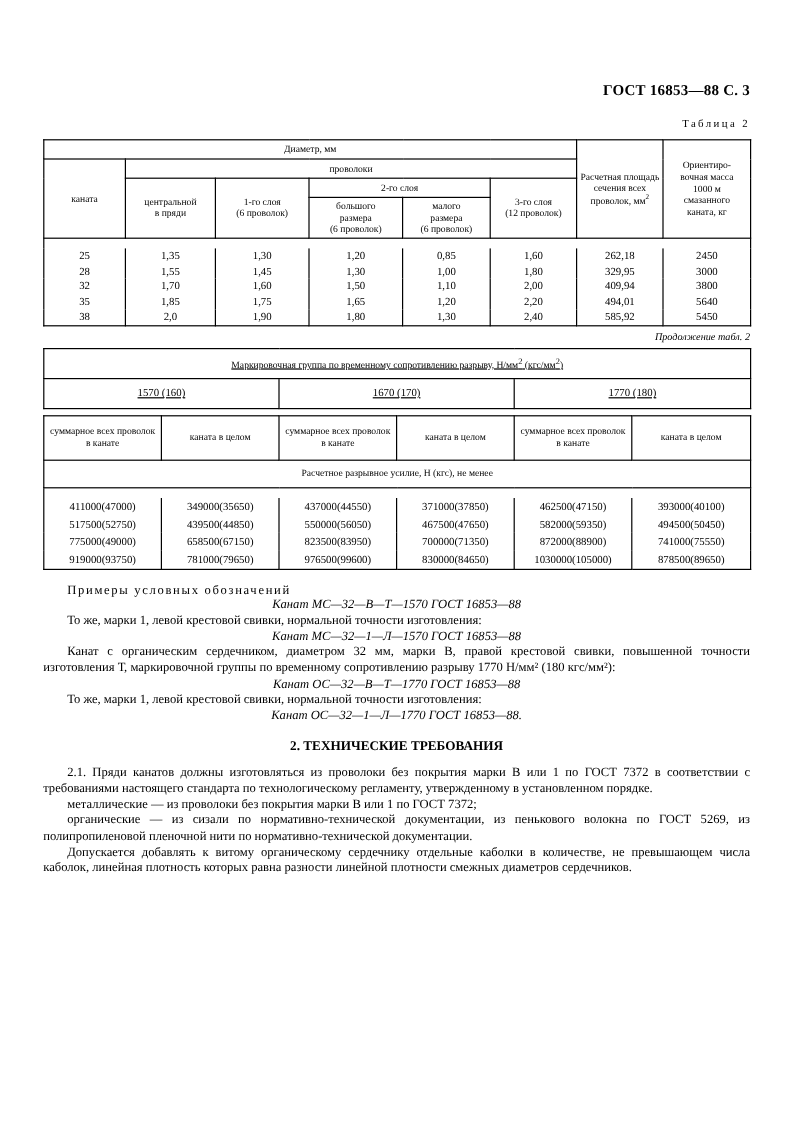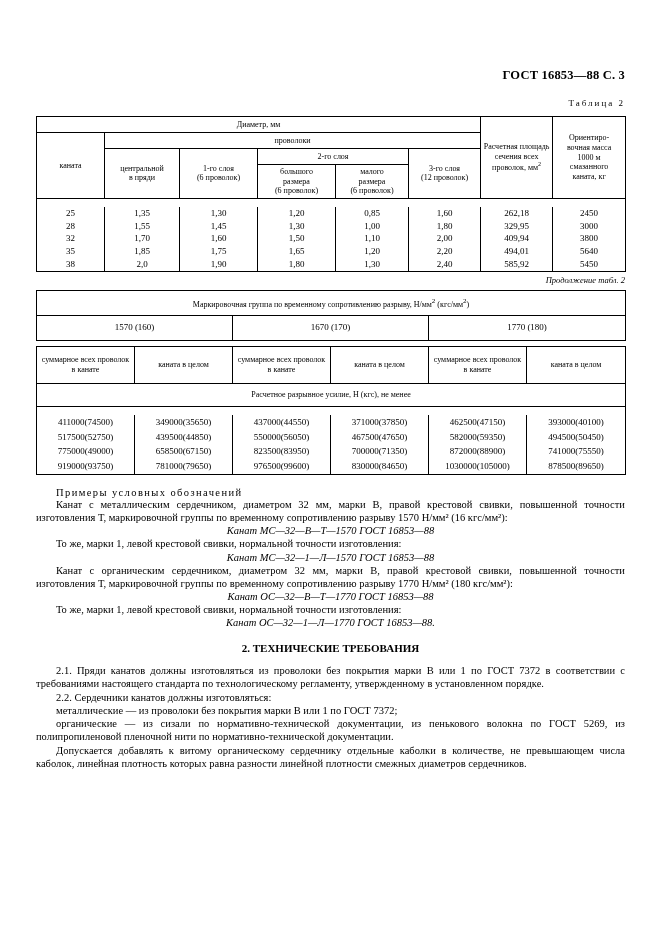--- a/index.html
+++ b/index.html
@@ -59,21 +59,21 @@
   }
   .t1 { table-layout: fixed; }
   .t1 .hdr { height: 16px; }
   .t1 .cell-num { font-size: 9px; padding: 1px 2px; }
   .cont-note {
     text-align: right;
     font-size: 8.5px;
     font-style: italic;
     margin: 3px 0 5px 0;
   }
-  .t2 { table-layout: fixed; margin-bottom: 0; }
+  .t2 { table-layout: fixed; margin-bottom: 0; text-decoration: underline; }
   .t3 { table-layout: fixed; margin-top: 5px;}
   .t3 td { font-size: 9px; }
   .t3 .hdrcell { font-size: 8px; }
   .spacer-row td { border: none; height: 4px; }
   .section-title {
     margin-top: 12px;
     font-size: 10.5px;
     letter-spacing: 1.4px;
   }
   p {
@@ -233,21 +233,21 @@
         <td class="hdrcell" style="height:32px">суммарное всех проволок в канате</td>
         <td class="hdrcell" style="height:32px">каната в целом</td>
       </tr>
       <tr>
         <td colspan="6" style="height:18px;font-size:8px">Расчетное разрывное усилие, Н (кгс), не менее</td>
       </tr>
       <tr class="spacer-row">
         <td colspan="6" style="border-left:1px solid #000;border-right:1px solid #000;border-top:none;border-bottom:none;"></td>
       </tr>
       <tr>
-        <td style="border-top:none;border-bottom:none">411000(74500)</td>
+        <td style="border-top:none;border-bottom:none">411000(47000)</td>
         <td style="border-top:none;border-bottom:none">349000(35650)</td>
         <td style="border-top:none;border-bottom:none">437000(44550)</td>
         <td style="border-top:none;border-bottom:none">371000(37850)</td>
         <td style="border-top:none;border-bottom:none">462500(47150)</td>
         <td style="border-top:none;border-bottom:none">393000(40100)</td>
       </tr>
       <tr>
         <td style="border-top:none;border-bottom:none">517500(52750)</td>
         <td style="border-top:none;border-bottom:none">439500(44850)</td>
         <td style="border-top:none;border-bottom:none">550000(56050)</td>
@@ -268,30 +268,28 @@
         <td style="border-top:none;">781000(79650)</td>
         <td style="border-top:none;">976500(99600)</td>
         <td style="border-top:none;">830000(84650)</td>
         <td style="border-top:none;">1030000(105000)</td>
         <td style="border-top:none;">878500(89650)</td>
       </tr>
     </tbody>
       </table>
 
     <div class="section-title" style="text-indent:20px">Примеры  условных  обозначений</div>
-    <p class="ind">Канат с металлическим сердечником, диаметром 32 мм, марки В, правой крестовой свивки, повышенной точности изготовления Т, маркировочной группы по временному сопротивлению разрыву 1570 Н/мм² (16 кгс/мм²):</p>
     <div class="italic-center">Канат МС—32—В—Т—1570 ГОСТ 16853—88</div>
     <p class="ind">То же, марки 1, левой крестовой свивки, нормальной точности изготовления:</p>
     <div class="italic-center">Канат МС—32—1—Л—1570 ГОСТ 16853—88</div>
     <p class="ind">Канат с органическим сердечником, диаметром 32 мм, марки В, правой крестовой свивки, повышенной точности изготовления Т, маркировочной группы по временному сопротивлению разрыву 1770 Н/мм² (180 кгс/мм²):</p>
     <div class="italic-center">Канат ОС—32—В—Т—1770 ГОСТ 16853—88</div>
     <p class="ind">То же, марки 1, левой крестовой свивки, нормальной точности изготовления:</p>
     <div class="italic-center">Канат ОС—32—1—Л—1770 ГОСТ 16853—88.</div>
 
     <div class="tech-head">2. ТЕХНИЧЕСКИЕ ТРЕБОВАНИЯ</div>
     <p class="ind">2.1. Пряди канатов должны изготовляться из проволоки без покрытия марки В или 1 по ГОСТ 7372 в соответствии с требованиями настоящего стандарта по технологическому регламенту, утвержденному в установленном порядке.</p>
-    <p class="ind">2.2. Сердечники канатов должны изготовляться:</p>
     <p class="ind">металлические — из проволоки без покрытия марки В или 1 по ГОСТ 7372;</p>
     <p class="ind">органические — из сизали по нормативно-технической документации, из пенькового волокна по ГОСТ 5269, из полипропиленовой пленочной нити по нормативно-технической документации.</p>
     <p class="ind">Допускается добавлять к витому органическому сердечнику отдельные каболки в количестве, не превышающем числа каболок, линейная плотность которых равна разности линейной плотности смежных диаметров сердечников.</p>
 
   </div>
 </div>
 
 </body></html>

